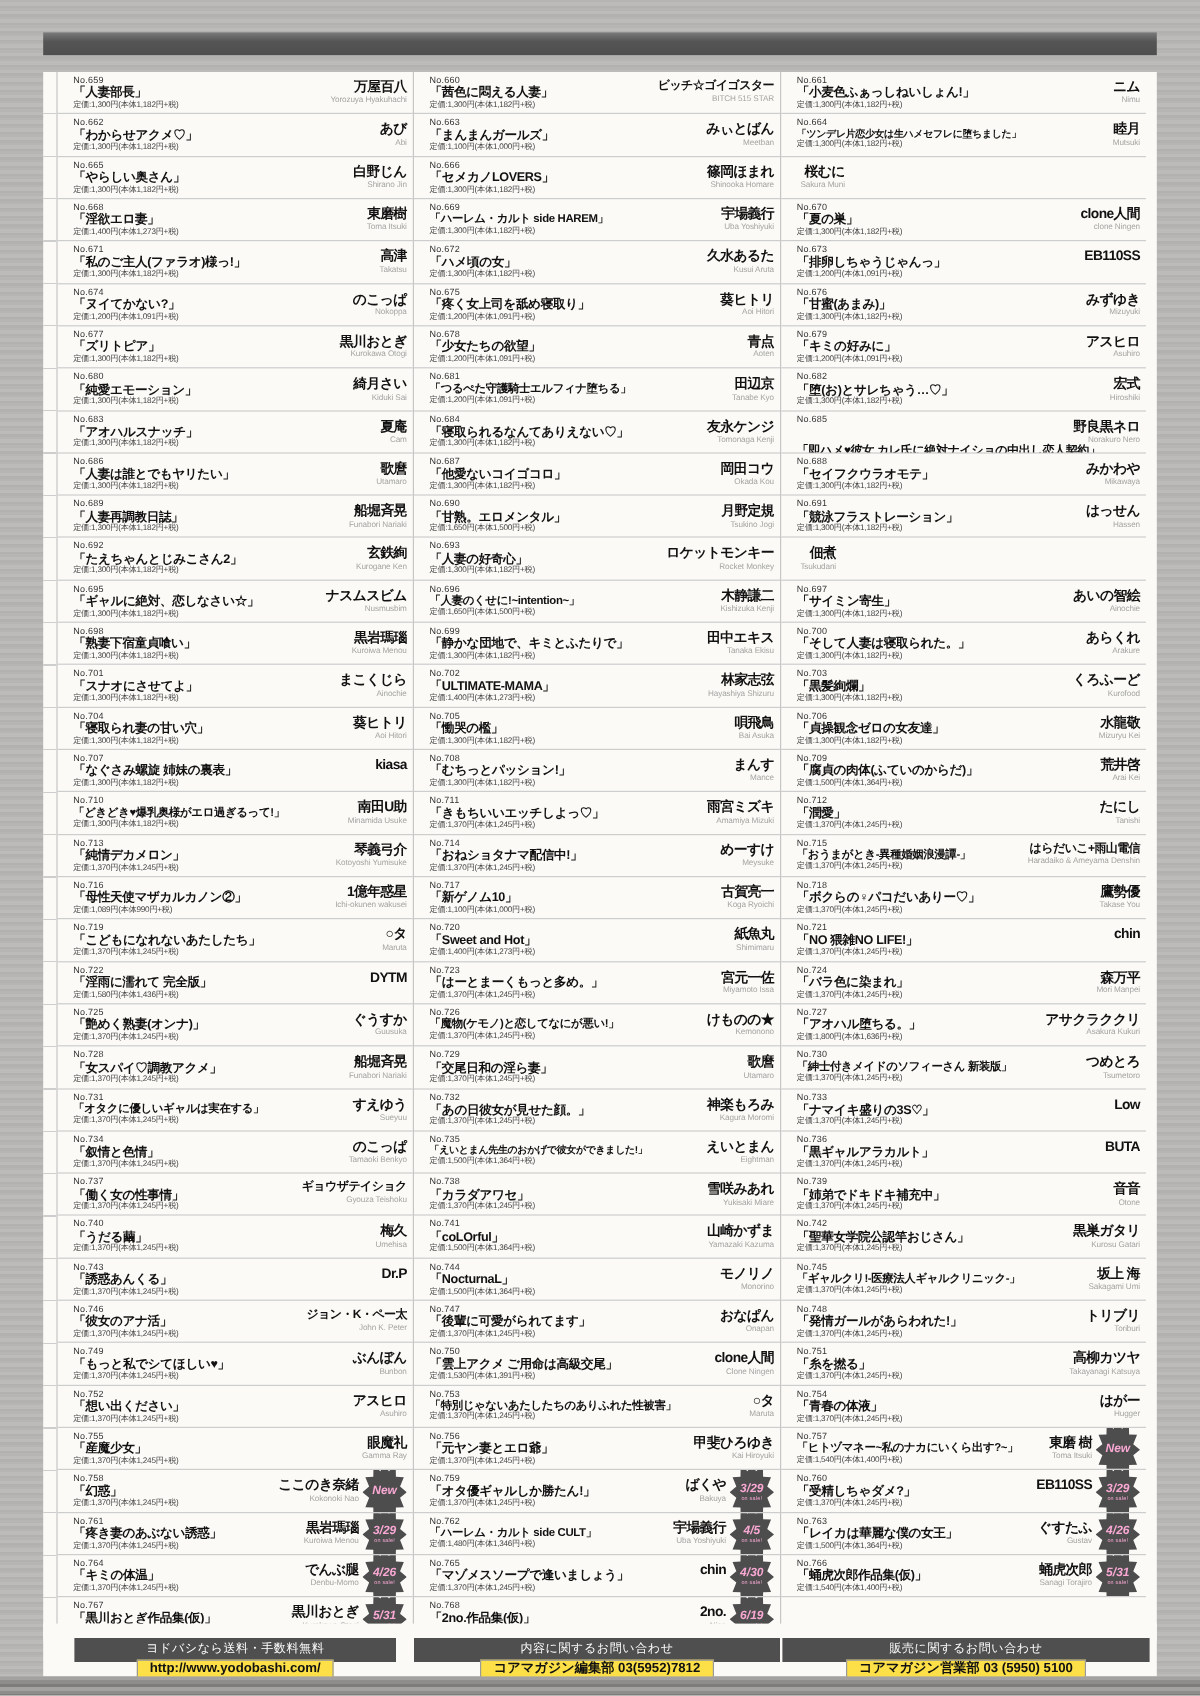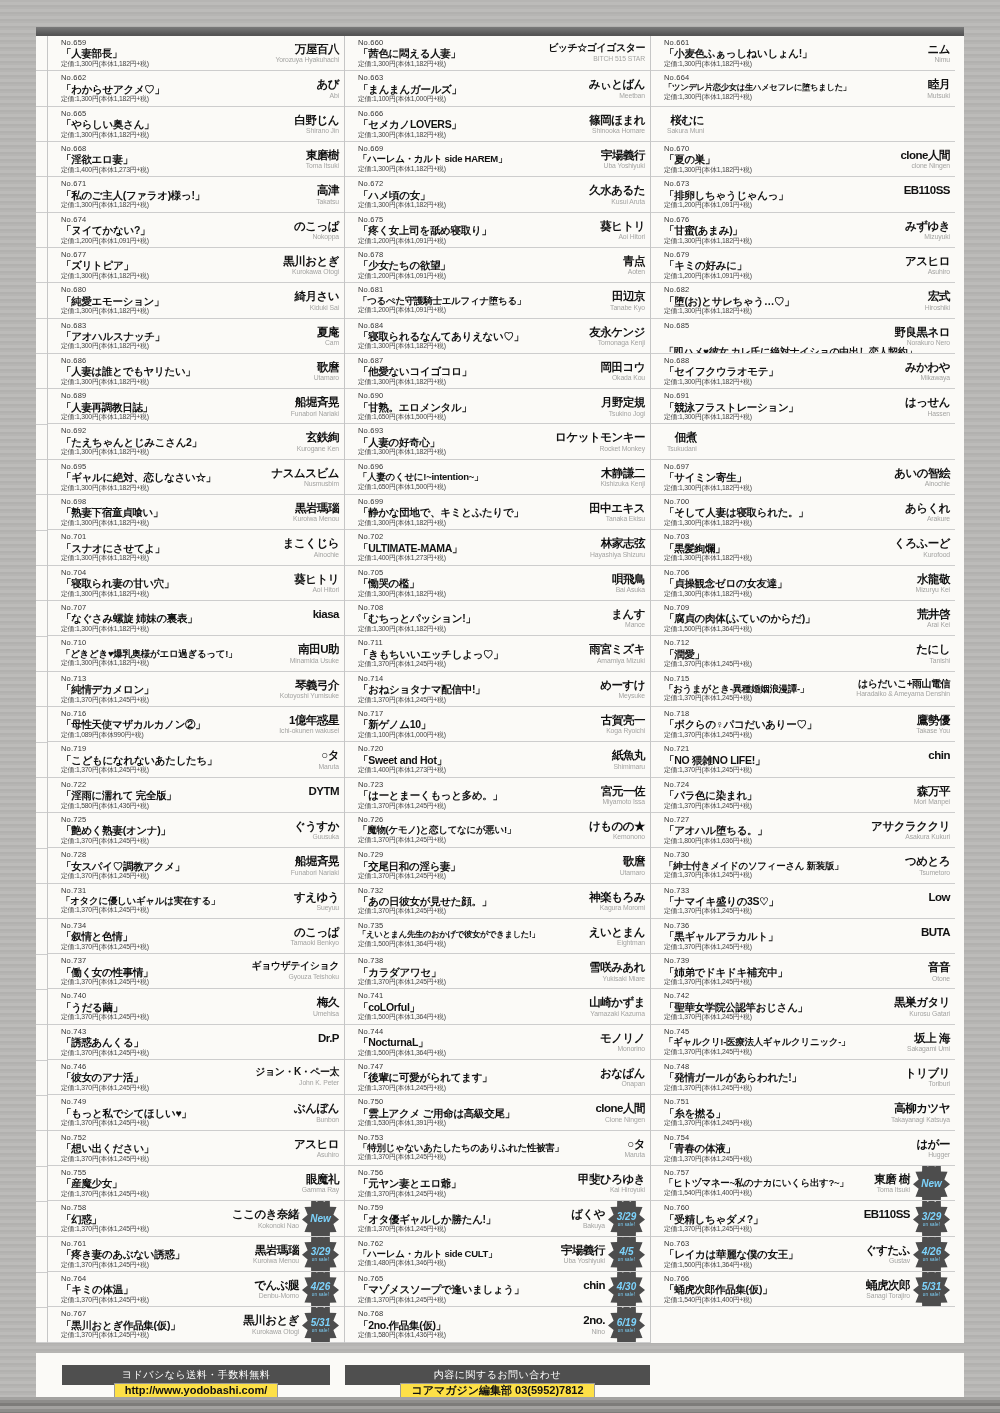--- a/index.html
+++ b/index.html
@@ -9,21 +9,21 @@
     font-family:"Liberation Sans", sans-serif;
     background:
       repeating-linear-gradient(180deg, #b6b5b3 0 2px, #bcbbb9 2px 5px, #b2b1af 5px 7px);
     overflow:hidden;
   }
   .topbar {
     position:absolute; left:36px; top:27px; width:928px; height:19px;
     background:linear-gradient(180deg,#7a7a7a,#555 40%,#4e4e4e);
   }
   .sheet {
-    position:absolute; left:36px; top:36px; width:928px; height:1307px;
+    position:absolute; left:36px; top:60px; width:928px; height:1307px;
     background:#fbfaf7; display:flex;
   }
   .sliver {
     width:11px; flex:0 0 auto;
     background:repeating-linear-gradient(180deg, transparent 0 34.32px, #cdcdcd 34.32px 35.33px);
   }
   .col { flex:0 0 auto; border-left:1px solid #c6c6c6; }
   .col0 { width:297px; }
   .col1 { width:306px; }
   .col2 { width:305px; }
@@ -37,21 +37,21 @@
   .e-title {
     font-size:10.5px; font-weight:bold; color:#111;
     line-height:1.2; white-space:nowrap; letter-spacing:-.3px;
   }
   .e-price { font-size:6.8px; color:#444; line-height:1.3; letter-spacing:-.2px; }
   .e-right { flex:0 0 auto; text-align:right; padding-top:4px; white-space:nowrap; margin-left:3px; }
   .e-author { font-size:11.5px; font-weight:bold; color:#111; line-height:1.25; letter-spacing:-.5px; }
   .e-romaji { font-size:6.8px; color:#a4a4a2; line-height:1.3; letter-spacing:-.1px; }
   .badge {
     flex:0 0 auto; width:37px; height:50px; align-self:center; margin-left:3px;
-    position:relative; background:#4d4d4d; color:#7dd3fc;
+    position:relative; background:#4d4d4d; color:#f9a8d4;
     clip-path:polygon(100% 50%,84.8% 59.3%,93.3% 75%,75.5% 75.5%,75% 93.3%,59.3% 84.8%,50% 100%,40.7% 84.8%,25% 93.3%,24.5% 75.5%,6.7% 75%,15.2% 59.3%,0% 50%,15.2% 40.7%,6.7% 25%,24.5% 24.5%,25% 6.7%,40.7% 15.2%,50% 0%,59.3% 15.2%,75% 6.7%,75.5% 24.5%,93.3% 25%,84.8% 40.7%);
     display:flex; flex-direction:column; align-items:center; justify-content:center;
   }
   .b-date { font-size:10px; font-weight:bold; font-style:italic; line-height:1; }
   .b-sub { font-size:4.5px; line-height:1.2; letter-spacing:.2px; }
   .footerrow {
     position:absolute; left:36px; top:1353px; width:928px; height:44px;
     background:#fbfaf7; display:flex; align-items:center;
   }
   .fbox {
@@ -1326,15 +1326,19 @@
 
 <div class="footerrow">
   <div class="fbox fbox1">
     <div class="fb-line1">ヨドバシなら送料・手数料無料</div>
     <div class="fb-line2">http://www.yodobashi.com/</div>
   </div>
   <div class="fbox fbox2">
     <div class="fb-line1">内容に関するお問い合わせ</div>
     <div class="fb-line2">コアマガジン編集部 03(5952)7812</div>
   </div>
+  <div class="fbox fbox3">
+    <div class="fb-line1">販売に関するお問い合わせ</div>
+    <div class="fb-line2">コアマガジン営業部 03 (5950) 5100</div>
+  </div>
 </div>
 
 <div class="bottomedge"></div>
 
 </body></html>

